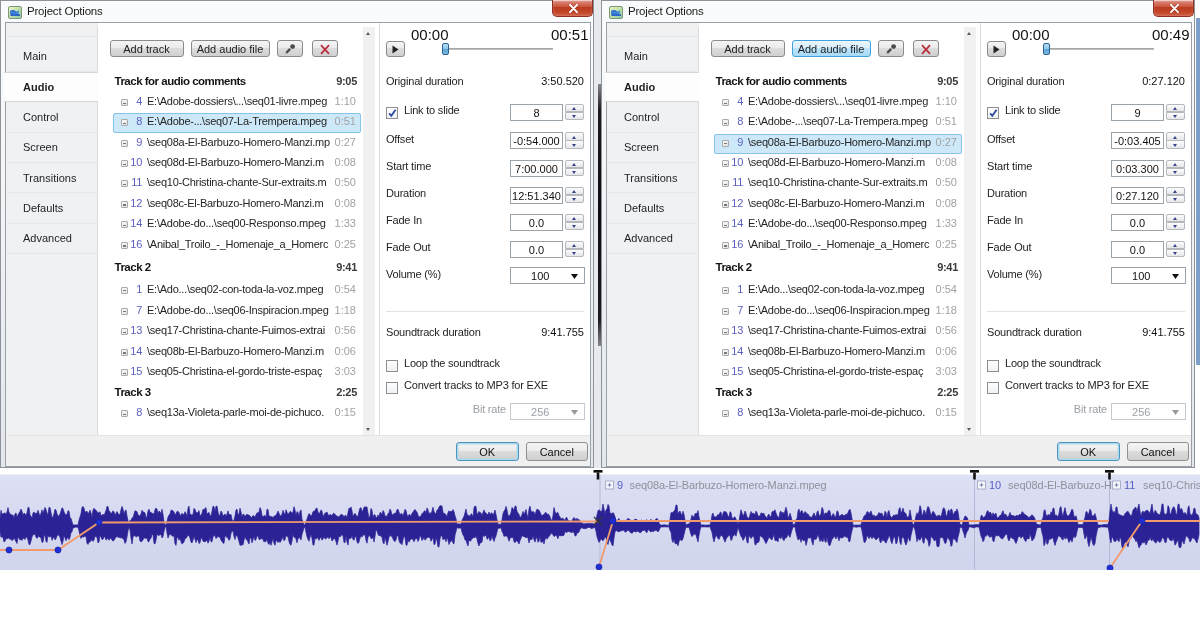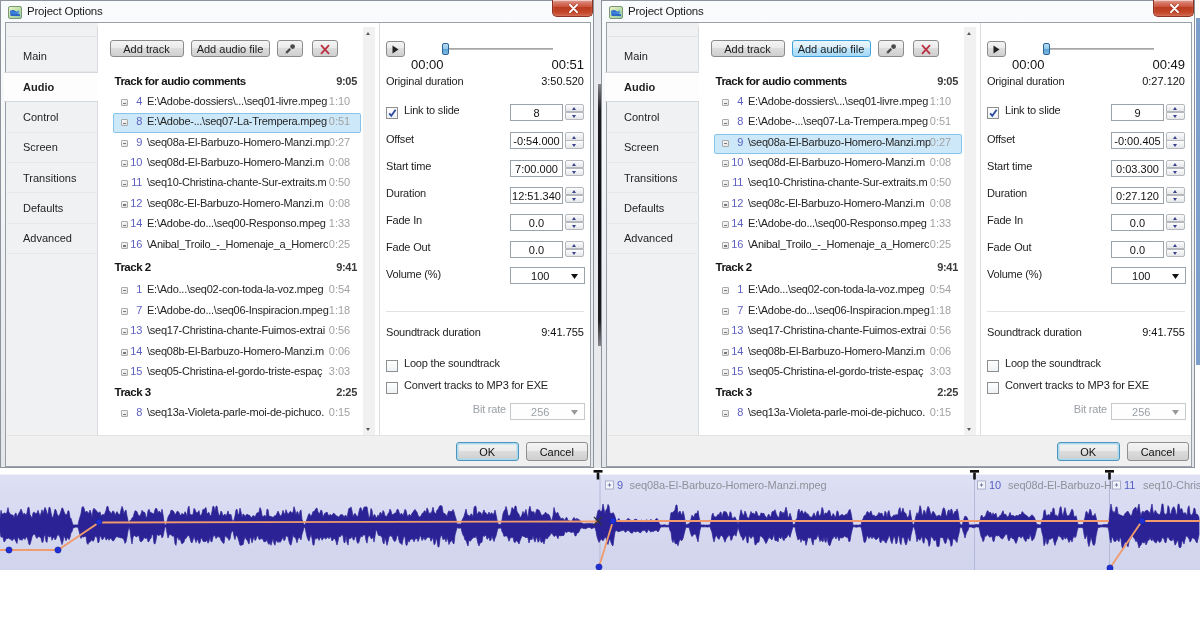--- a/index.html
+++ b/index.html
@@ -23,28 +23,28 @@
  background:linear-gradient(180deg,#f4f4f4 0%,#ebebeb 45%,#dddddd 46%,#cfcfcf 100%);padding-top:2px}
 .btn.hl{border-color:#41a1dc;background:linear-gradient(180deg,#eaf6fd 0%,#d9eefc 45%,#bee6fd 46%,#a7d9f5 100%)}
 .lh{left:113.5px;font-weight:bold;font-size:11.5px;color:#141414;letter-spacing:-0.5px}
 .lht{width:73px;left:283px;text-align:right;font-weight:bold;font-size:11px;color:#3a3a3a;letter-spacing:-0.3px}
 .selrow{left:111.5px;width:248px;height:20px;background:#cde8f8;border:1px solid #86c4e9;border-radius:2px}
 .ric{left:119.5px;width:7px;height:7px;border:1px solid #a8aaac;border-radius:1px;
  background:linear-gradient(135deg,#fbfbfb,#e2e2e2)}
 .ric:after{content:"";position:absolute;left:1.5px;top:2.5px;width:3px;height:1.4px;background:#787878}
 .rnum{left:128px;width:13px;text-align:right;font-size:11px;color:#5b5fc0;letter-spacing:-0.3px}
 .rtxt{left:146px;font-size:11px;color:#252525;letter-spacing:-0.25px;white-space:pre}
-.rtm{left:322px;width:33px;text-align:center;font-size:11px;color:#a2a2a2}
+.rtm{left:322px;width:33px;text-align:right;font-size:11px;color:#a2a2a2}
 .sb{left:362px;top:26px;width:12px;height:408px;background:#f1f1f2}
 .sbar{left:362px;width:12px;height:12px;background:#f1f1f2}
 .sbar:after{content:"";position:absolute;left:3px;border-left:2.8px solid transparent;border-right:2.8px solid transparent}
 .sbar.up:after{top:4px;border-bottom:3.6px solid #5a5a5a}
 .sbar.dn:after{top:4px;border-top:3.6px solid #5a5a5a}
 .vdiv{left:377.5px;top:22px;width:1px;height:412px;background:#dcdcdc}
-.ptime{top:56px;font-size:13px;color:#111}
+.ptime{top:25px;font-size:15px;color:#111}
 .strack{left:448px;top:47px;width:104px;height:2px;background:linear-gradient(180deg,#9a9a9a,#c8c8c8)}
 .sthumb{left:440.5px;top:41.5px;width:7.5px;height:12px;border:1px solid #2a6496;border-radius:2px;
  background:linear-gradient(180deg,#b8dcf2 0%,#8ec7ea 50%,#5ba4d4 51%,#7db8e0 100%)}
 .plab{left:385px;font-size:11px;color:#1e1e1e;letter-spacing:-0.2px}
 .plab.dis{color:#9aa0a6}
 .pval{left:483px;width:100px;text-align:right;font-size:11px;color:#111}
 .sbox{border:1px solid #9aa2aa;background:#fff;text-align:center;font-size:11px;color:#111;padding-top:2px}
 .sbox.dis{border-color:#c6cacc;color:#9aa0a6;background:#fefefe}
 .spin{width:19px;height:17px}
 .spin .su,.spin .sd{position:absolute;left:0;width:19px;height:8.5px;border:1px solid #b4b8bc;
@@ -391,21 +391,21 @@
       <div class="sbox " style="left:509.0px;top:102.5px;width:53.0px;height:17px">9</div>
       <div class="spin" style="left:564.0px;top:102.5px">
         <div class="su">
           <i></i>
         </div>
         <div class="sd">
           <i></i>
         </div>
       </div>
       <div class="plab" style="top:131.8px">Offset</div>
-      <div class="sbox " style="left:509.0px;top:131.3px;width:53.0px;height:17px">-0:00.405</div>
+      <div class="sbox " style="left:509.0px;top:131.3px;width:53.0px;height:17px">-0:03.405</div>
       <div class="spin" style="left:564.0px;top:131.3px">
         <div class="su">
           <i></i>
         </div>
         <div class="sd">
           <i></i>
         </div>
       </div>
       <div class="plab" style="top:159.2px">Start time</div>
       <div class="sbox " style="left:509.0px;top:158.7px;width:53.0px;height:17px">0:03.300</div>

